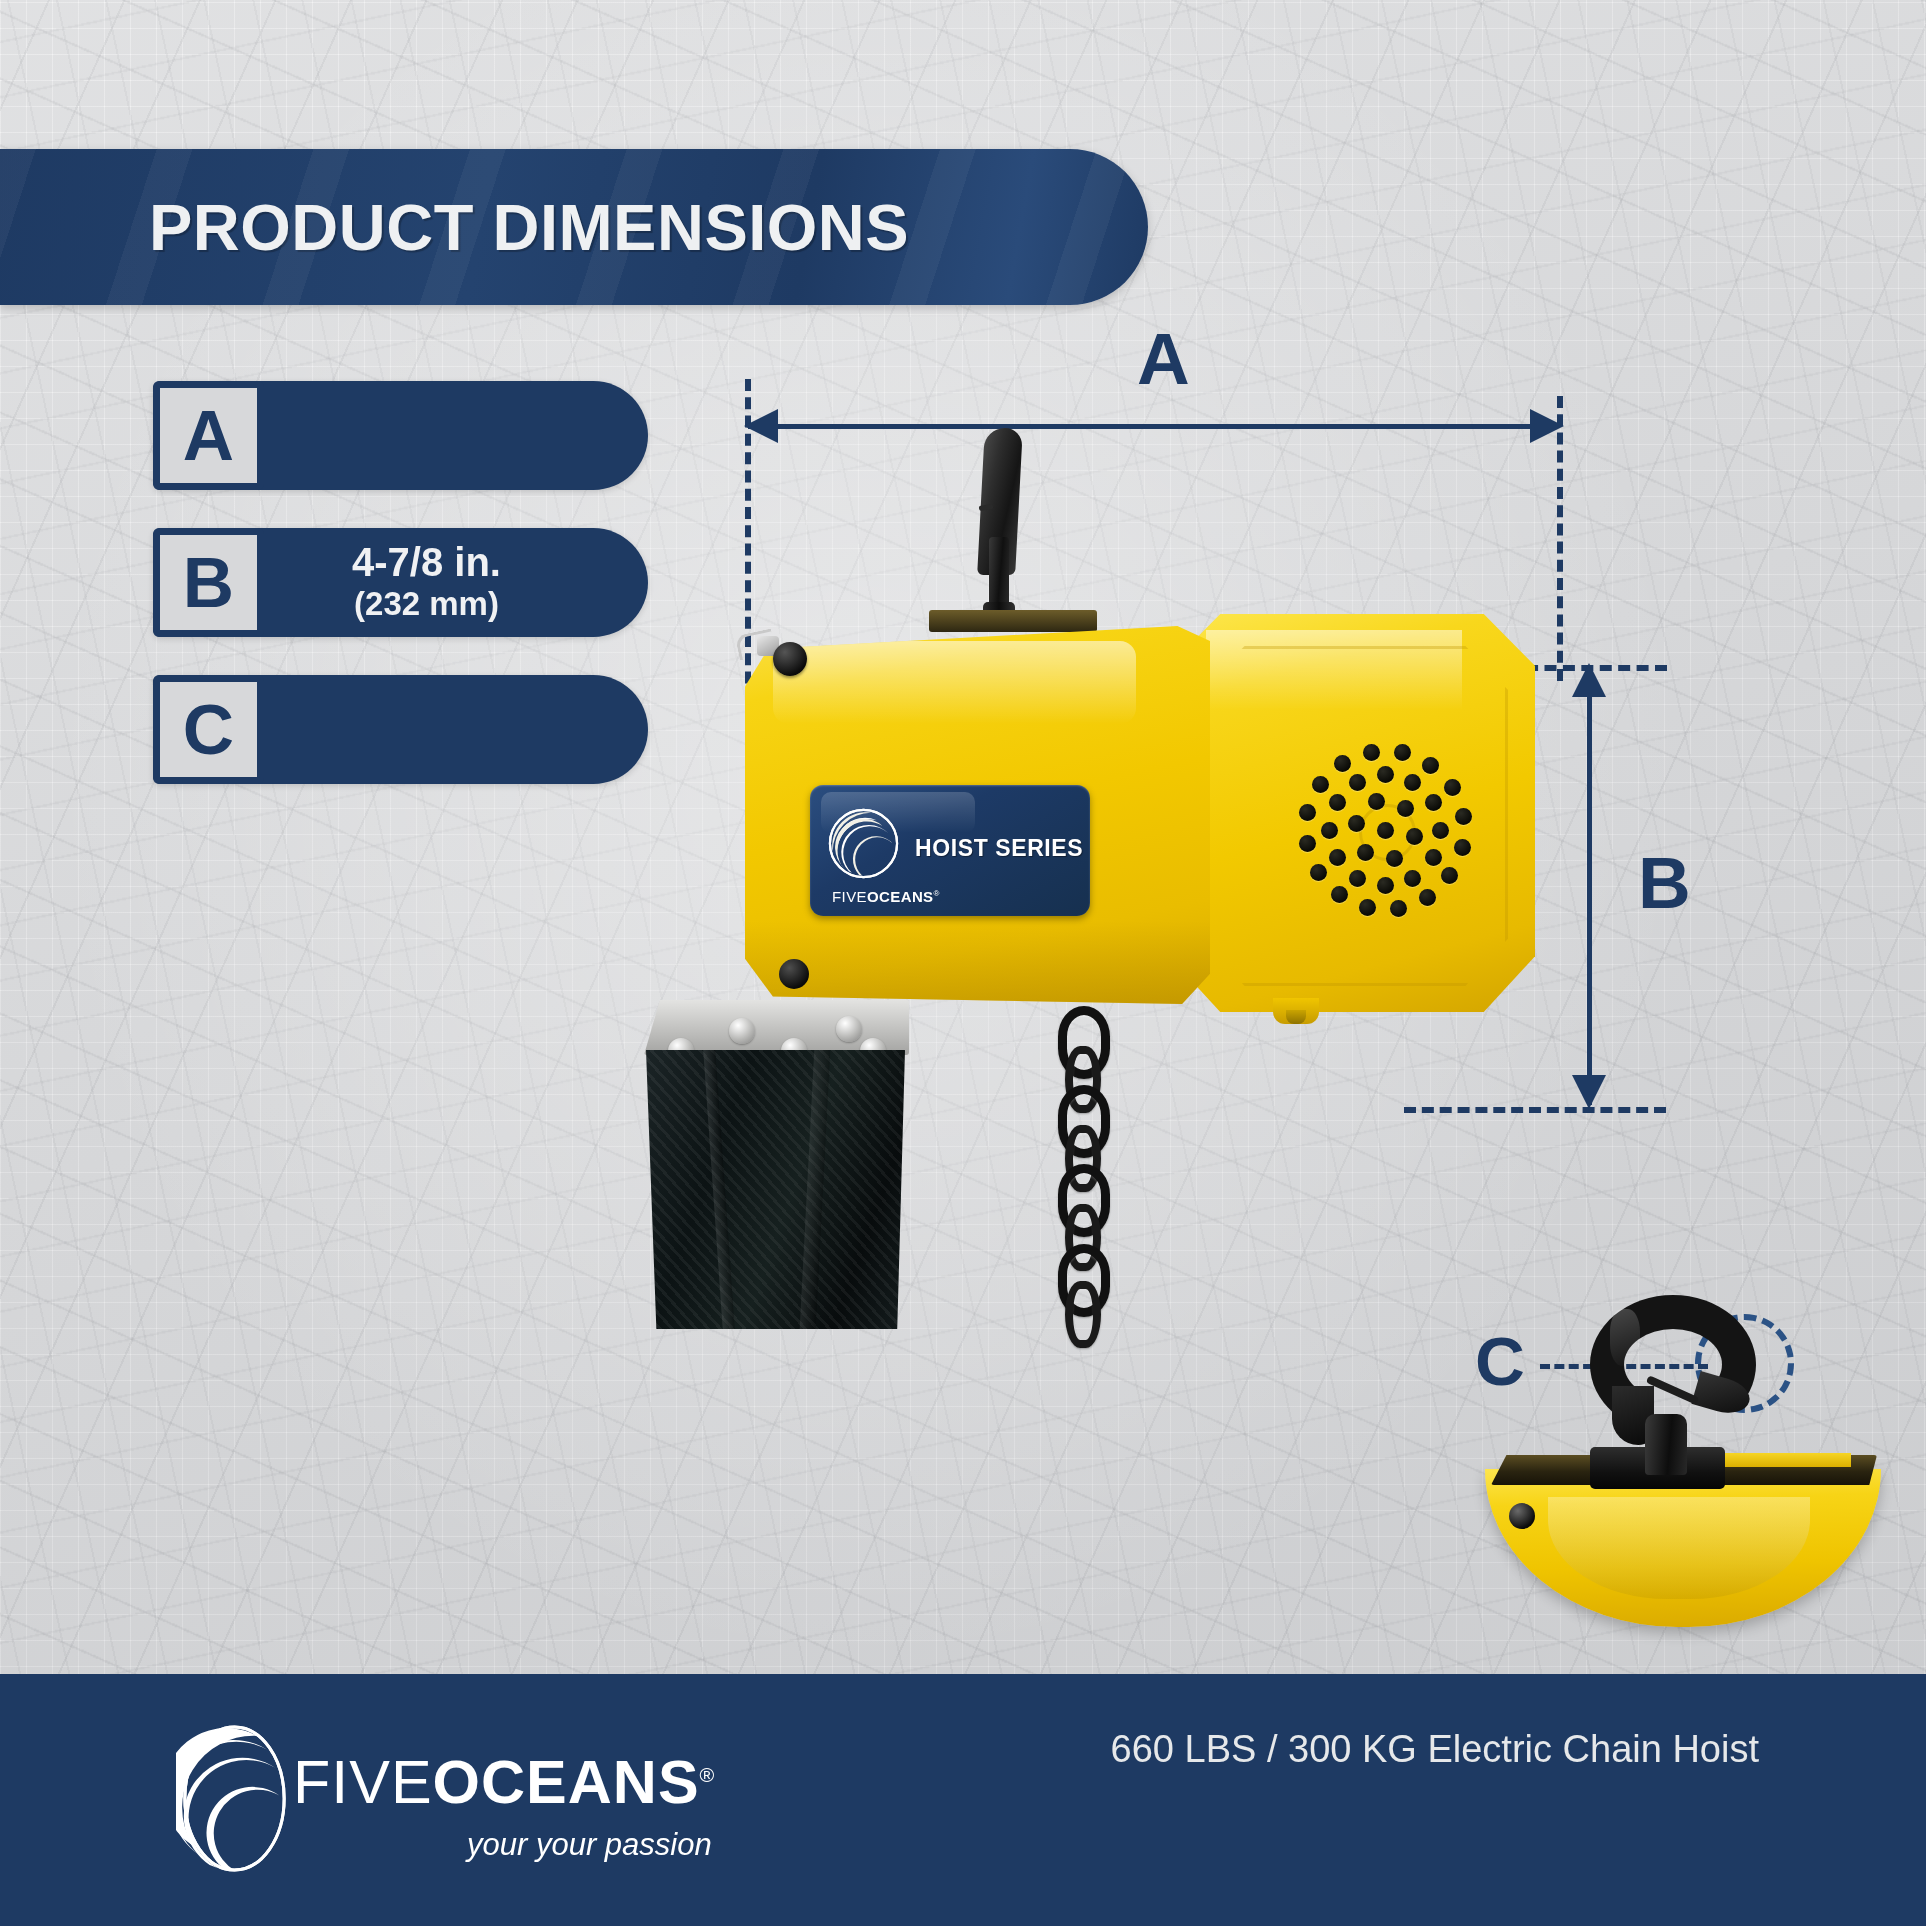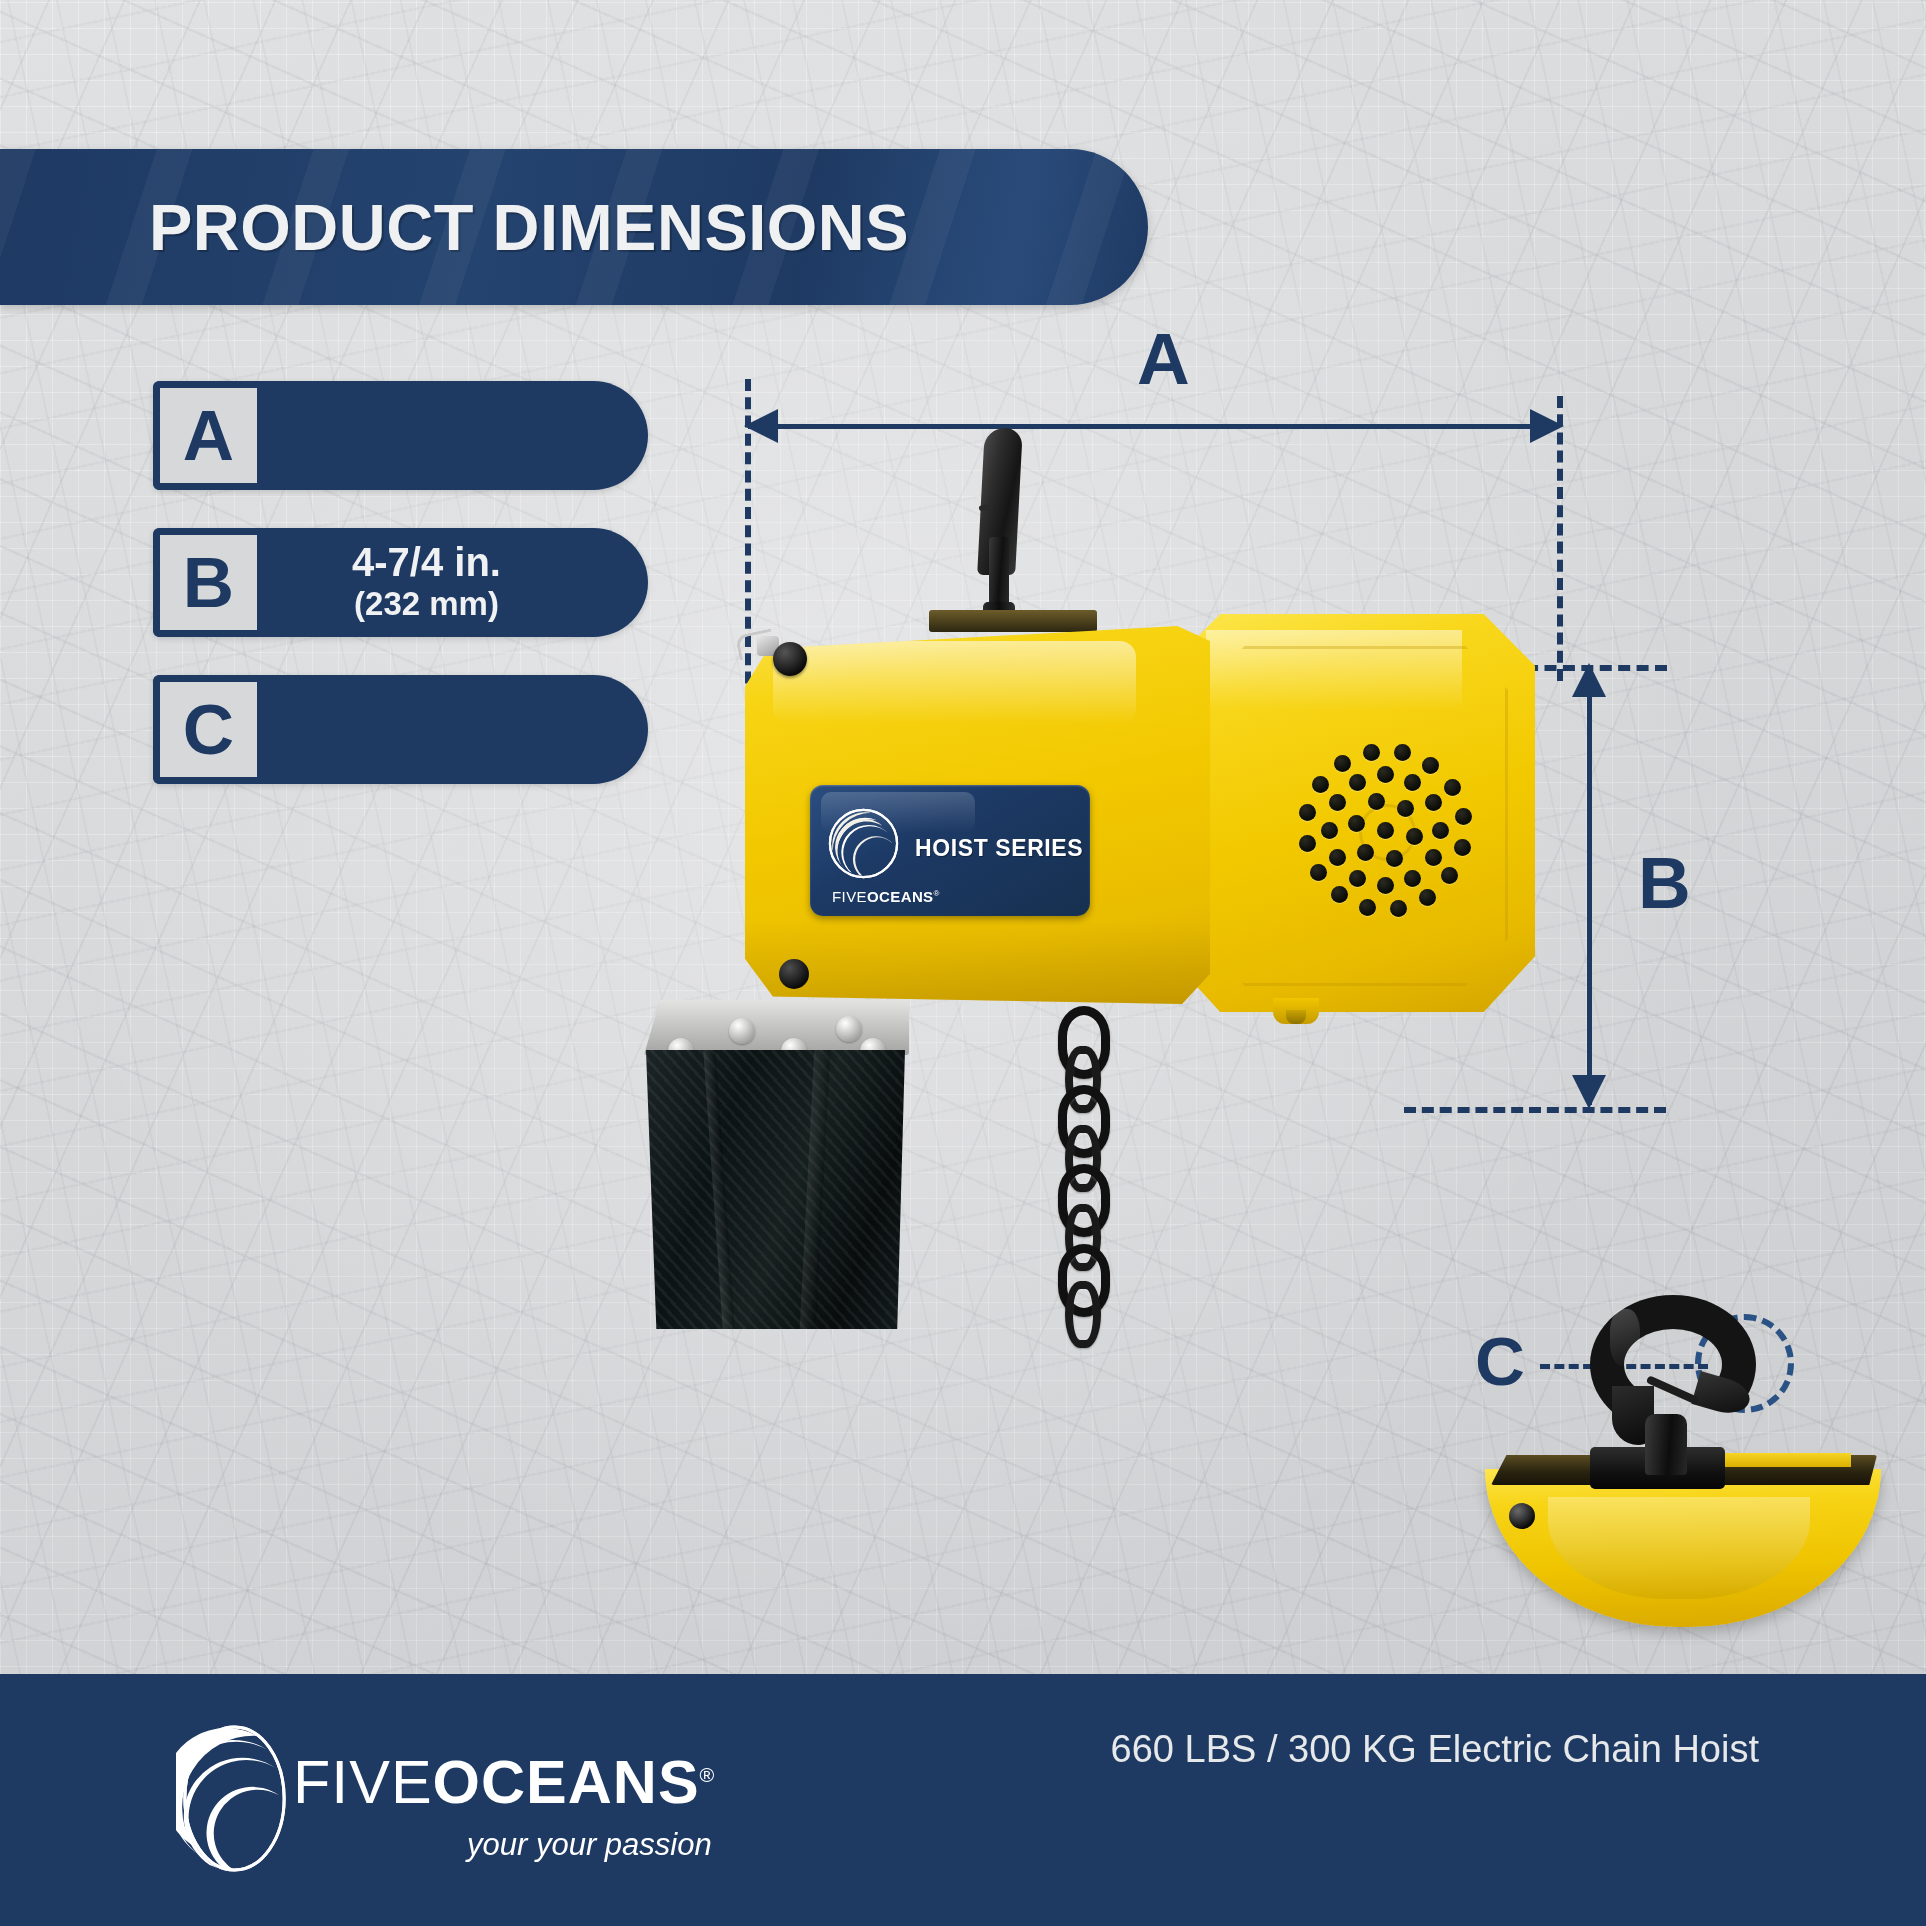--- a/index.html
+++ b/index.html
@@ -397,21 +397,21 @@
     <div class="legend-letterbox">
       <span class="legend-letter">A</span>
     </div>
   </div>
 
   <div class="legend-row">
     <div class="legend-letterbox">
       <span class="legend-letter">B</span>
     </div>
     <div class="legend-vals">
-      <span class="legend-imp">4-7/4 in.</span>
+      <span class="legend-imp">4-7/8 in.</span>
       <span class="legend-met">(232 mm)</span>
     </div>
   </div>
 
   <div class="legend-row">
     <div class="legend-letterbox">
       <span class="legend-letter">C</span>
     </div>
   </div>
 

